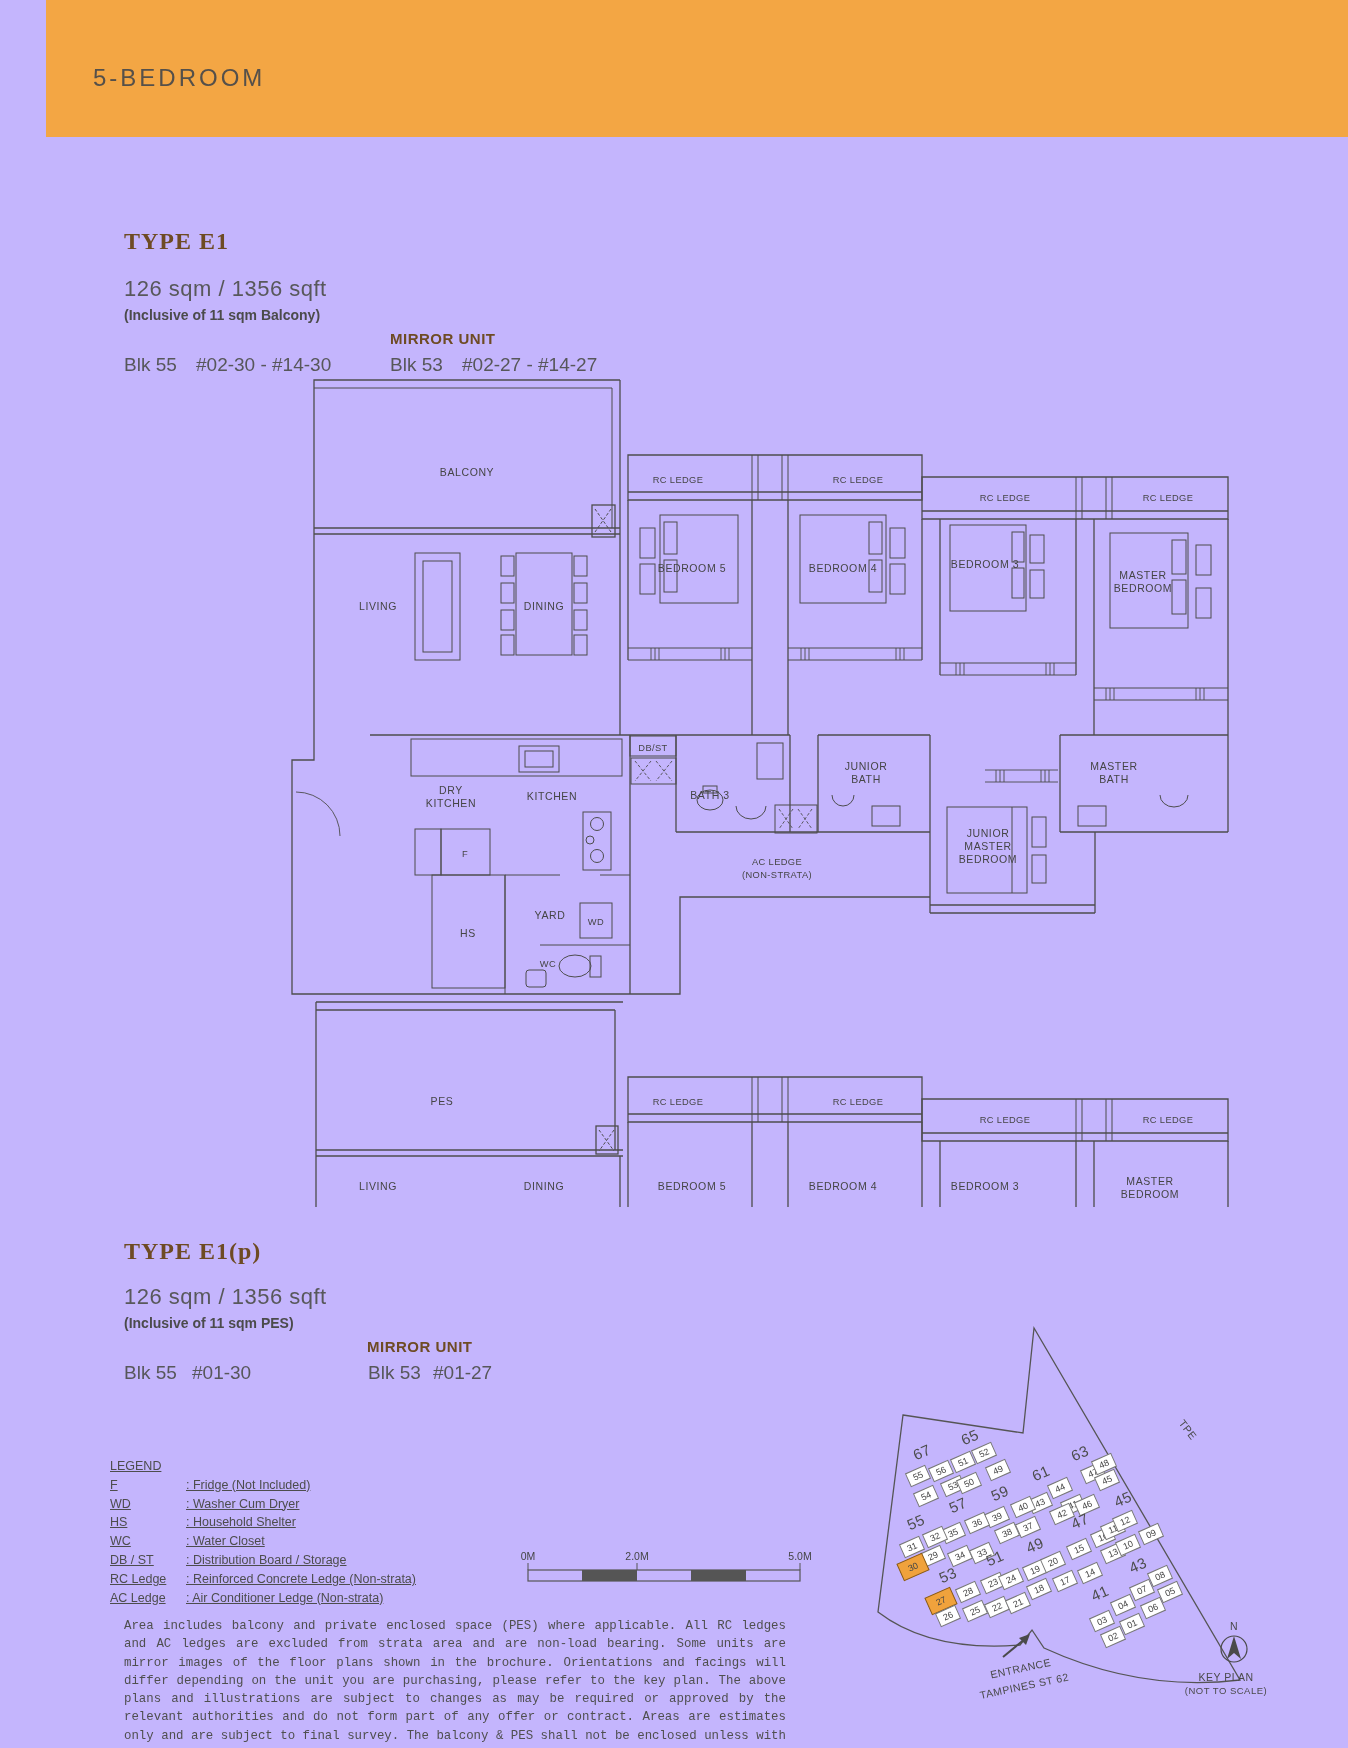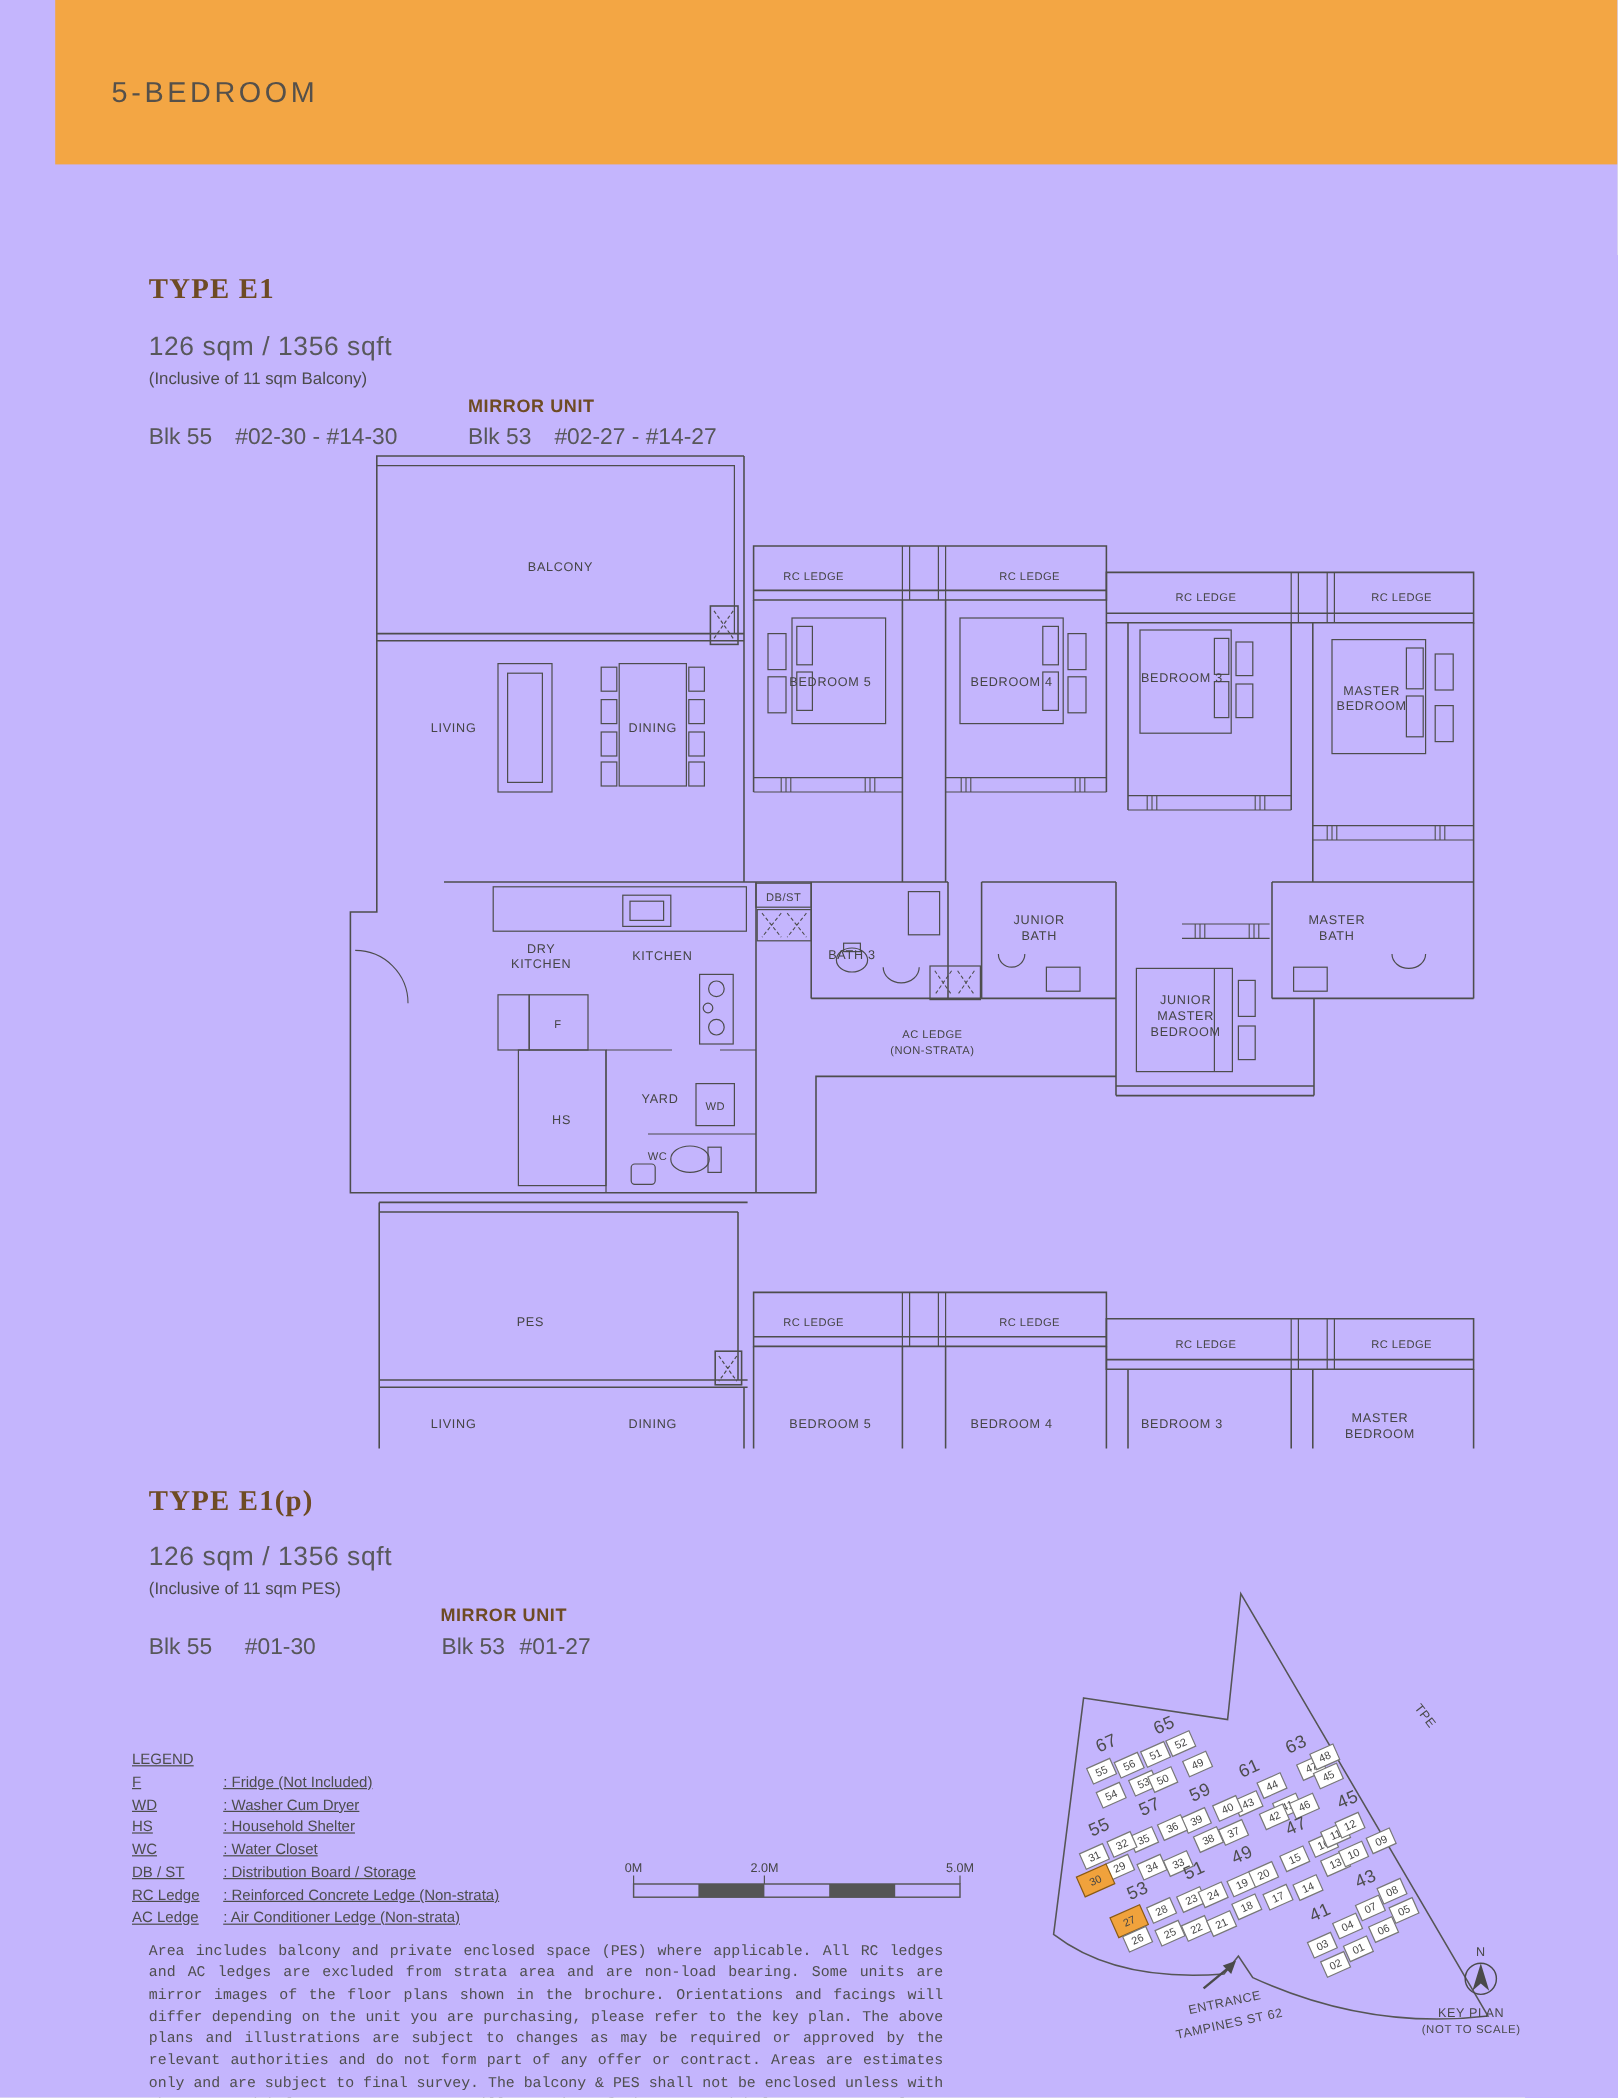--- a/index.html
+++ b/index.html
@@ -5,21 +5,21 @@
   html,body{margin:0;padding:0;background:#e8e8e8;}
   .page{position:relative;width:1348px;height:1748px;background:#c4b5fd;overflow:hidden;
         font-family:"Liberation Sans",sans-serif;color:#4a4a4a;}
   .band{position:absolute;left:46px;top:0;right:0;height:137px;background:#F3A644;}
   .band h1{position:absolute;left:47px;top:64px;margin:0;font-size:24px;font-weight:400;
            letter-spacing:3px;color:#55504a;}
   .abs{position:absolute;}
   .title-serif{font-family:"Liberation Serif","DejaVu Serif",serif;font-weight:700;
                color:#6E4B24;font-size:24px;letter-spacing:1px;}
   .area-line{font-size:22px;color:#58585B;letter-spacing:0.5px;}
-  .inclusive{font-size:14px;font-weight:400;color:#4b4b4b;}
+  .inclusive{font-size:14px;font-weight:700;color:#4b4b4b;}
   .mirror{font-size:15px;font-weight:700;color:#6E4B24;letter-spacing:0.5px;}
   .blkrow{font-size:19px;color:#57575A;}
   .legend{font-size:12.5px;color:#4d4d4d;line-height:15.8px;}
   .legend .lt{margin-bottom:3px;}
   .legend table{border-collapse:collapse;font-size:12.5px;color:#4d4d4d;}
   .legend td{padding:0 0 3px 0;vertical-align:top;}
   .legend td.a{width:76px;}
   .disclaimer{font-size:12.4px;color:#4f4f4f;line-height:18.3px;text-align:justify;width:662px;font-family:Liberation Mono, monospace;}
   svg text{fill:#454545;}
   .planlbl{font-size:10.5px;letter-spacing:0.6px;}
@@ -212,21 +212,21 @@
       <text x="1150" y="1185">MASTER</text>
       <text x="1150" y="1198">BEDROOM</text>
     </g>
   </svg>
 
   <div class="abs title-serif" style="left:124px;top:1238px;">TYPE E1(p)</div>
   <div class="abs area-line" style="left:124px;top:1284px;">126 sqm / 1356 sqft</div>
   <div class="abs inclusive" style="left:124px;top:1315px;">(Inclusive of 11 sqm PES)</div>
   <div class="abs mirror" style="left:367px;top:1338px;">MIRROR UNIT</div>
   <div class="abs blkrow" style="left:124px;top:1362px;">Blk 55</div>
-  <div class="abs blkrow" style="left:204px;top:1362px;">#01-30</div>
+  <div class="abs blkrow" style="left:192px;top:1362px;">#01-30</div>
   <div class="abs blkrow" style="left:368px;top:1362px;">Blk 53</div>
   <div class="abs blkrow" style="left:433px;top:1362px;">#01-27</div>
 
   <div class="abs legend" style="left:110px;top:1459px;text-decoration:underline;">
     <div class="lt">LEGEND</div>
     <table>
       <tbody>
           <tr>
             <td class="a">F</td>
             <td>: Fridge (Not Included)</td>

